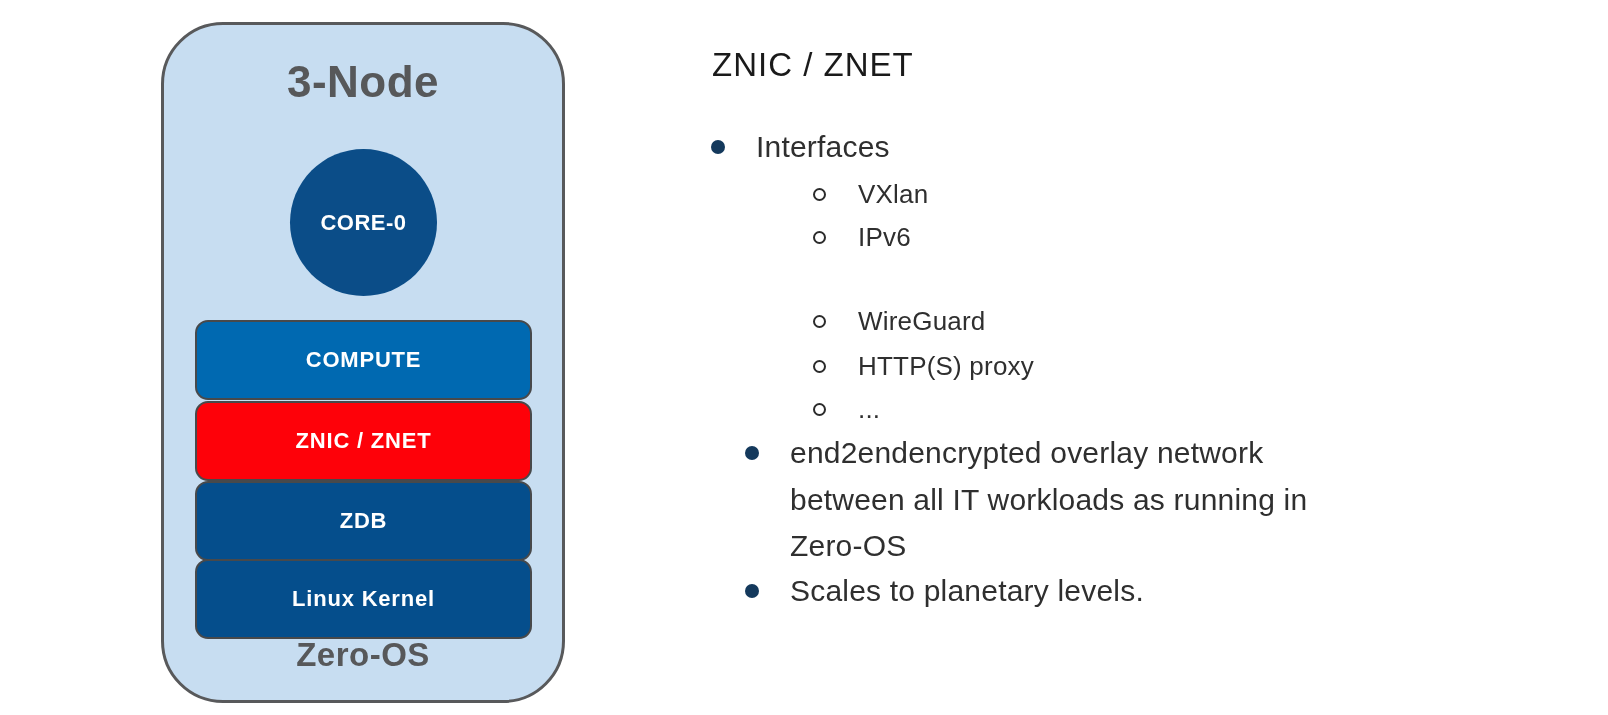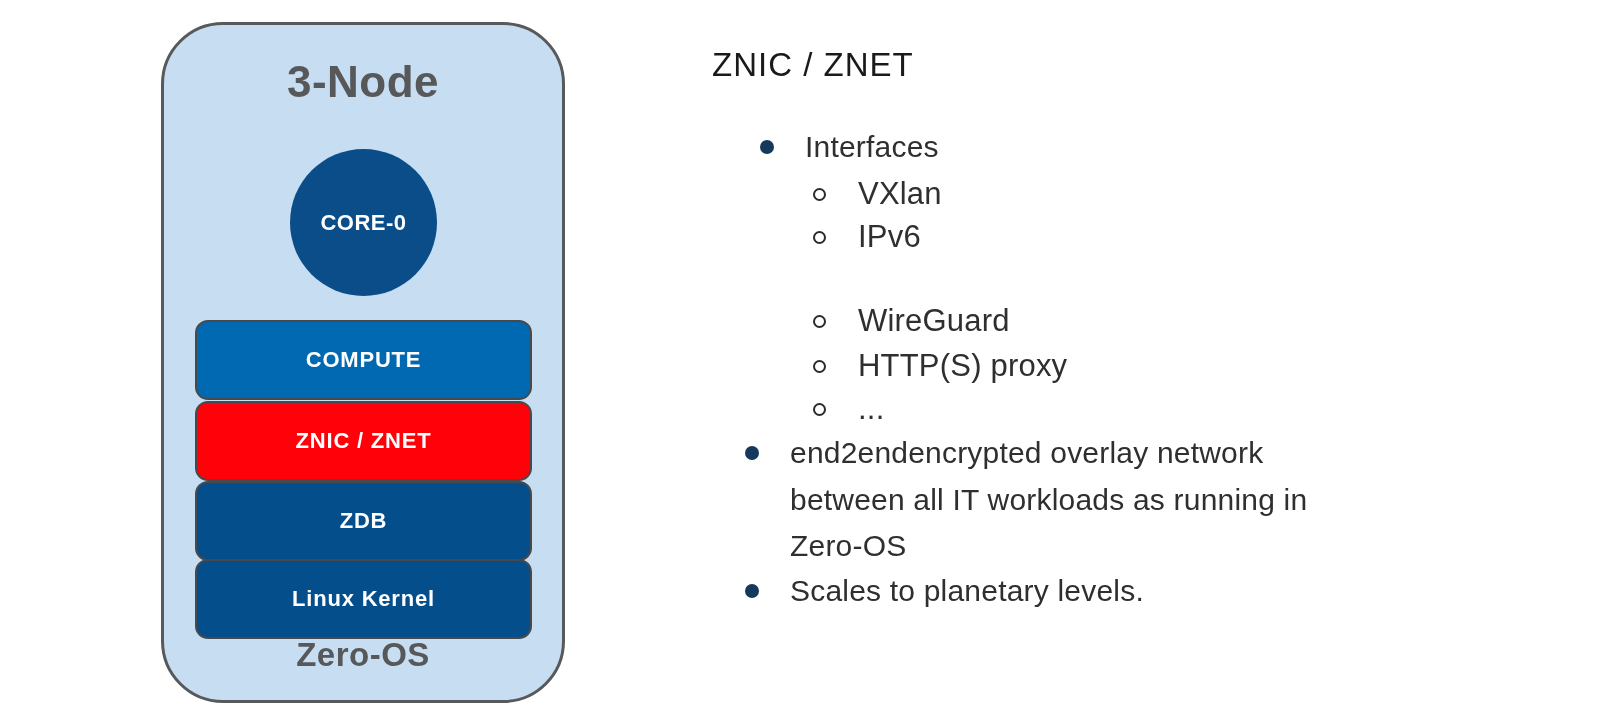--- a/index.html
+++ b/index.html
@@ -109,22 +109,22 @@
     border: 2px solid #2b2b2b;
     border-radius: 50%;
     margin-right: 32px;
     background: transparent;
   }
   .li-text {
     color: #2f2f2f;
     letter-spacing: 0.2px;
   }
   .li-text.lg { font-size: 30px; }
-  .li-text.sm { font-size: 31px; }
-  .li.r-interfaces { left: 760px; top: 126px; height: 42px; }
+  .li-text.sm { font-size: 26px; }
+  .li.r-interfaces { left: 711px; top: 126px; height: 42px; }
   .li.r-vxlan      { left: 813px; top: 173px; height: 42px; }
   .li.r-ipv6       { left: 813px; top: 216px; height: 42px; }
   .li.r-bridge     { left: 813px; top: 259px; height: 42px; }
   .li.r-wireguard  { left: 813px; top: 300px; height: 42px; }
   .li.r-proxy      { left: 813px; top: 345px; height: 42px; }
   .li.r-more       { left: 813px; top: 388px; height: 42px; }
   .li.r-overlay    { left: 745px; top: 430px; align-items: flex-start; }
   .li.r-overlay .dot { margin-top: 16px; }
   .li.r-overlay .li-text {
     white-space: pre-line;

